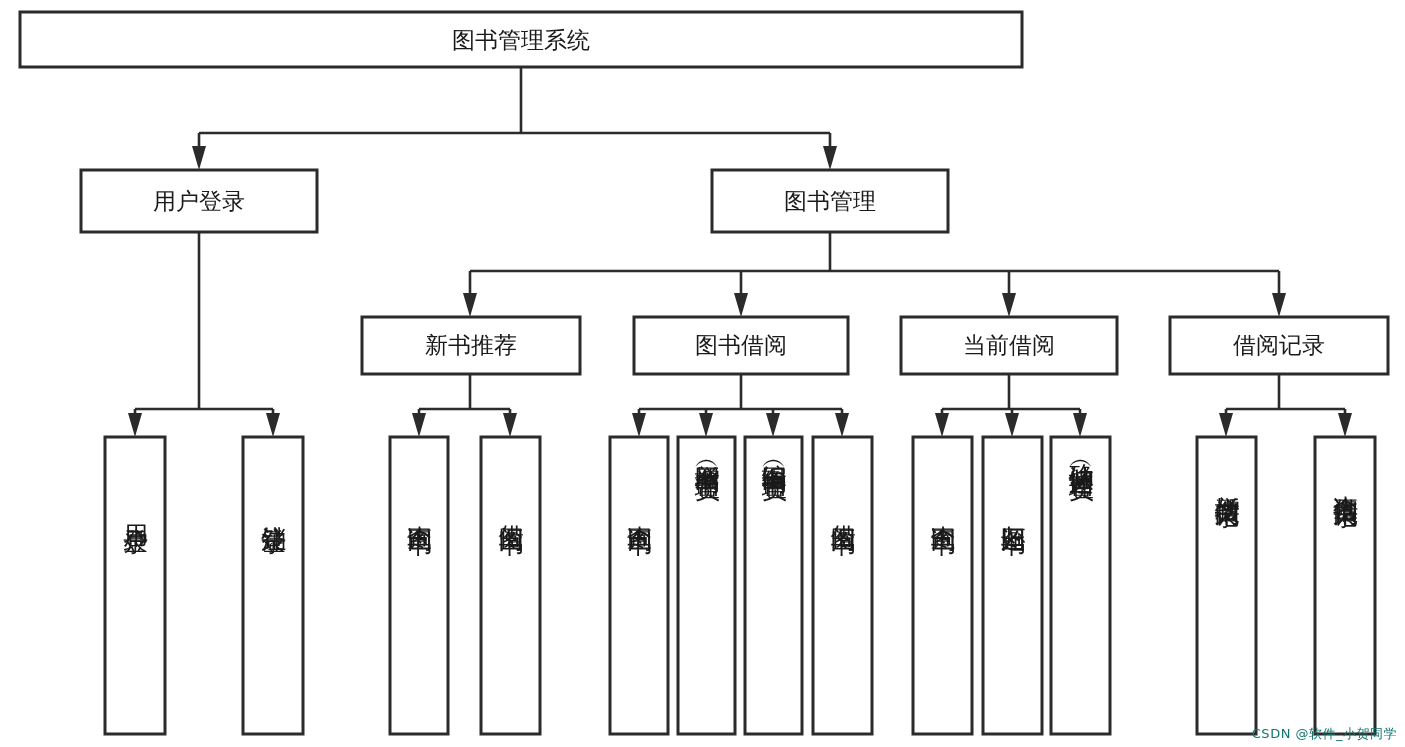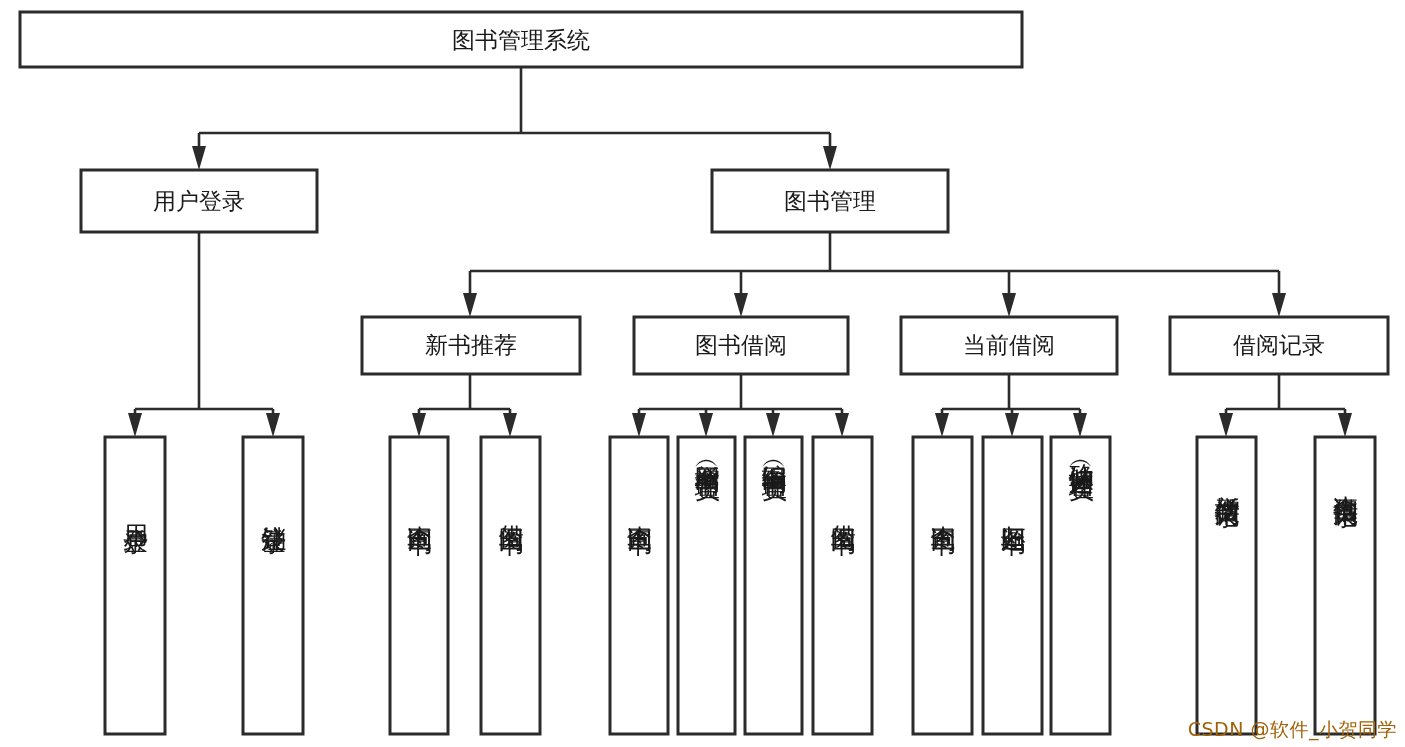--- a/index.html
+++ b/index.html
@@ -67,22 +67,22 @@
     line-height: 1.06;
     letter-spacing: 2px;
     color: #1a1a1a;
     white-space: nowrap;
   }
   #watermark {
     position: absolute;
     right: 8px;
     bottom: 4px;
     font-family: "DejaVu Sans", "Liberation Sans", sans-serif;
-    font-size: 19px;
-    color: #a16207;
+    font-size: 13px;
+    color: #0f766e;
     letter-spacing: 0.5px;
     white-space: nowrap;
   }
 </style>
 </head>
 <body>
 
 <div id="diagram-root">
 
   <svg id="flow" viewBox="0 0 1405 747">

